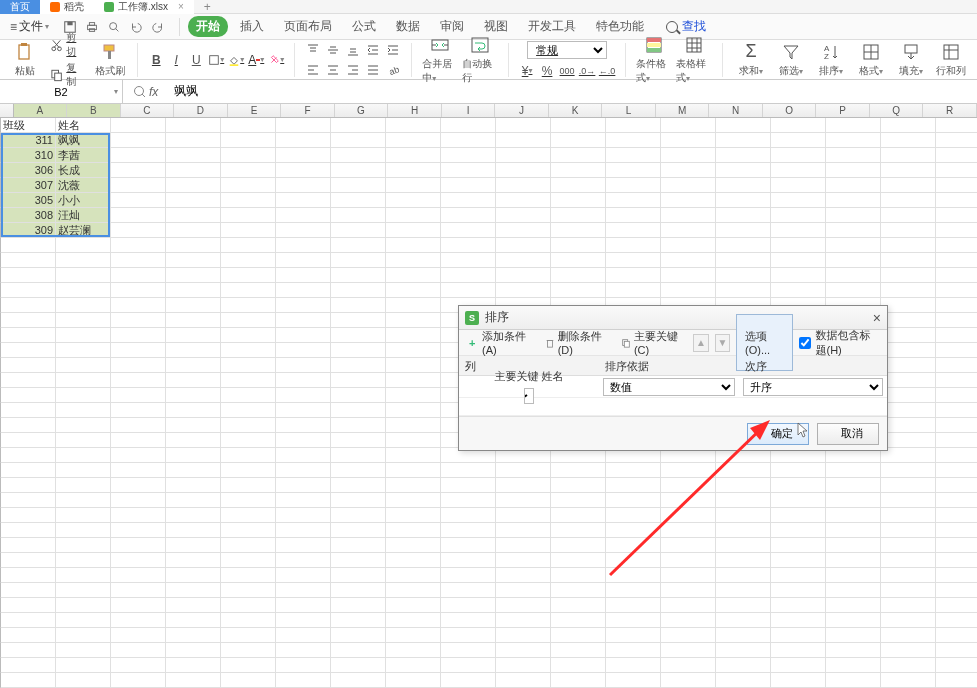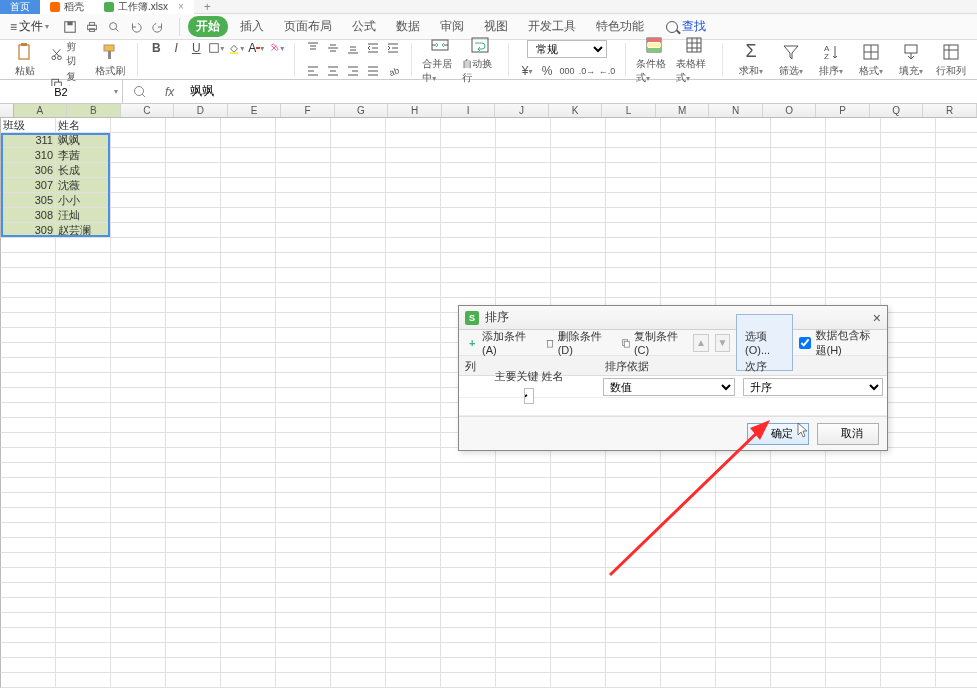--- a/index.html
+++ b/index.html
@@ -23,38 +23,38 @@
   .qat { display:flex; gap:8px; padding: 0 6px;}
   .qat .qicon { width:14px; height:14px; color:#666; }
   .menu-sep { width:1px; height:18px; background:#ddd; margin:0 4px;}
   .search-box { margin-left: 10px; display: flex; align-items: center; color: #1d4ed8; gap:4px;}
   .mag { width:12px;height:12px;border:1.5px solid #555;border-radius:50%; position:relative;}
   .mag::after{content:"";position:absolute;width:5px;height:1.5px;background:#555;transform:rotate(45deg);left:9px;top:9px;}
 
   
   .ribbon { height: 40px; display:flex; align-items:center; border-bottom:1px solid #ccc; background:#fff; padding: 0 4px; gap:6px;}
   .rgroup { display:flex; align-items:center; gap:4px; height:100%; padding:0 4px;}
-  .rgroup.col { flex-direction:column; justify-content:space-between; gap:2px;}
+  .rgroup.col { flex-direction:column; justify-content:center; gap:2px;text-decoration:underline;}
   .rsep { width:1px; height:34px; background:#e5e5e5;}
   .rbtn-big { display:flex; flex-direction:column; align-items:center; justify-content:center; font-size:10px; color:#555; width:36px; gap:2px;}
   .rbtn-big .ricon { width:20px; height:20px; }
   .rbtn-sm { display:flex; align-items:center; gap:3px; font-size:10px; color:#555;}
   .rbtn-sm .ricon { width:14px;height:14px;}
   .font-select { border:1px solid #bbb; height:18px; font-size:11px; padding:0 4px; background:#fff;}
   .size-select { border:1px solid #bbb; height:18px; width:40px; font-size:11px; padding:0 2px;}
   .btn-icons-row{display:flex;gap:4px;align-items:center;}
   .btn-icons-row .ic{width:16px;height:16px;color:#555;display:flex;align-items:center;justify-content:center;}
   .dd{font-size:8px;color:#888;}
 
   
   .namebar { height: 24px; display:flex; align-items:center; border-bottom:1px solid #ccc;}
   .name-box-cell{ width:123px; border-right:1px solid #ccc; height:100%; display:flex; align-items:center; justify-content:center; font-size:11px; position:relative;}
   .name-box-cell input{ border:none; width:50px; text-align:center; font-size:11px; outline:none;}
   .name-drop{position:absolute; right:4px; color:#888; font-size:8px;}
-  .fx-icons{display:flex;align-items:flex-end;gap:18px;padding:0 10px;color:#777;}
+  .fx-icons{display:flex;align-items:flex-end;gap:2px;padding:0 10px;color:#777;}
   .fx-icons .fxi{width:14px;height:14px;}
   .formula-input{flex:1;border:none;padding:0 6px;font-size:12px;outline:none;}
 
   
   .grid-area{position:relative; height: calc(688px - 14px - 26px - 40px - 24px);}
   .col-headers{display:flex; height:14px; background:linear-gradient(#f8f8f8,#ececec); border-bottom:1px solid #bbb;}
   .corner{width:14px;border-right:1px solid #bbb;}
   .ch{width:55px;border-right:1px solid #d4d4d4;text-align:center;font-size:10px;color:#555;line-height:14px;}
   .ch.sel{background:#d6e3bc;}
   .grid-body{display:flex;}
@@ -1285,21 +1285,21 @@
           <rect x="3" y="3" width="6" height="8" fill="none" stroke="#888"></rect>
           <line x1="2" y1="3" x2="10" y2="3" stroke="#888"></line>
         </svg>
       <span>删除条件(D)</span>
     </div>
     <div class="dlg-tbtn">
       <svg class="tb-icon" viewBox="0 0 12 12">
           <rect x="2" y="2" width="6" height="7" fill="none" stroke="#888"></rect>
           <rect x="4" y="4" width="6" height="7" fill="#fff" stroke="#888"></rect>
         </svg>
-      <span>复制条件(C)</span>
+      <span>主要关键(C)</span>
     </div>
     <div class="dlg-arrow">▲</div>
     <div class="dlg-arrow">▼</div>
     <div class="dlg-opt">选项(O)...</div>
     <label class="dlg-chk">
       <input type="checkbox" checked="" style="">
       <span>数据包含标题(H)</span>
     </label>
   </div>
   <div class="dlg-grid-head">

